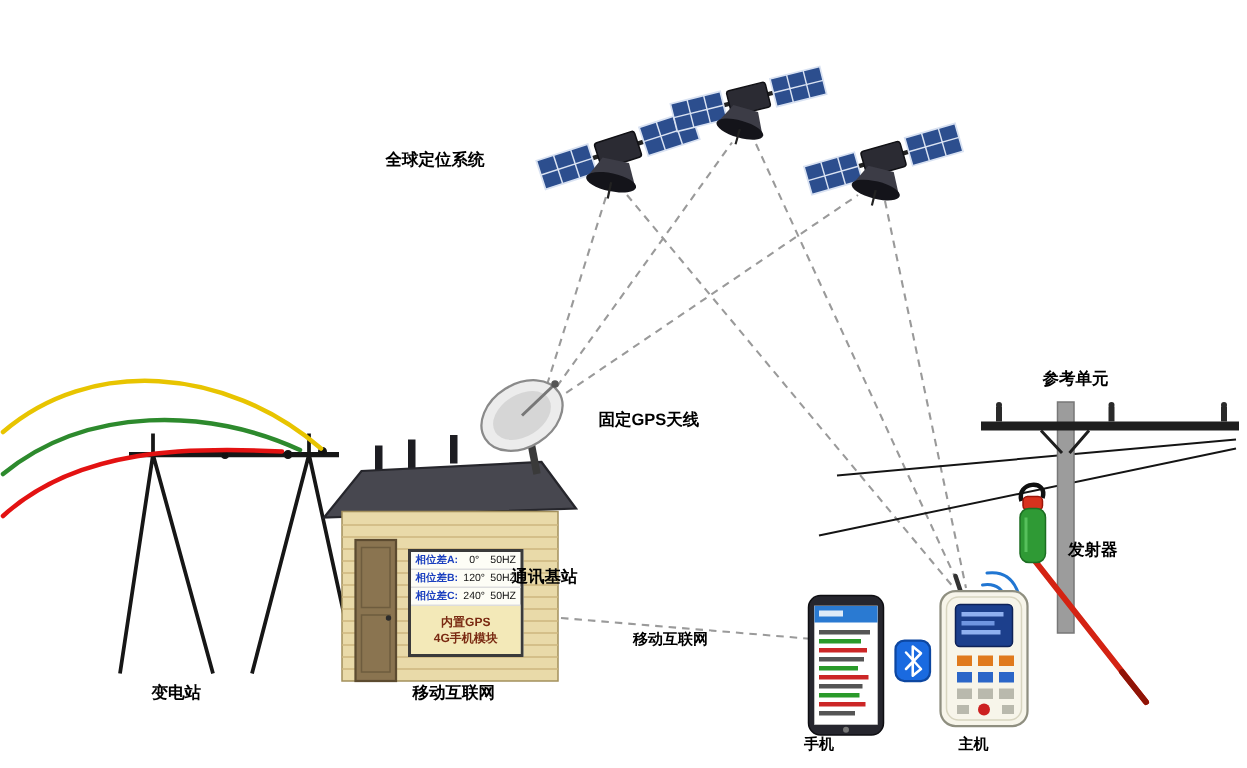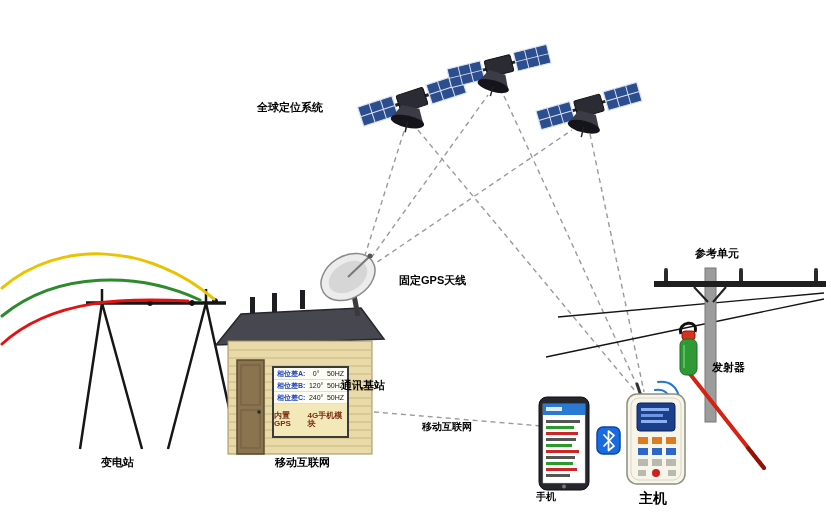--- a/index.html
+++ b/index.html
@@ -9,21 +9,21 @@
   .lbl{position:absolute;font-weight:bold;font-size:11px;color:#000;white-space:nowrap;line-height:1.1}
   .title{left:0;right:0;top:6px;text-align:center;font-size:20px}
   .lbl-bg{background:#fff;padding:0 2px}
   .panel{position:absolute;left:272px;top:366px;width:77px;height:72px;background:#fdfdf6;
          border:2px solid #3a3a3a;box-sizing:border-box;font-size:7px;line-height:1;
          display:flex;flex-direction:column}
   .prow{display:flex;justify-content:space-between;align-items:center;padding:2px 3px;border-bottom:1px solid #ddd}
   .prow .pl{color:#1a3fbf;font-weight:bold}
   .prow .pa{color:#111}
   .prow .pf{color:#111}
-  .pbottom{flex:1;background:#f3e9b8;display:flex;flex-direction:row;align-items:center;
+  .pbottom{flex:1;background:#f3e9b8;display:flex;flex-direction:column;align-items:center;
            justify-content:center;gap:3px;font-weight:bold;color:#7a2a12;font-size:8px}
 </style>
 </head>
 <body>
 
 <div class="stage">
 
 <svg width="831" height="512" viewBox="0 0 831 512">
   <defs>
     <g id="sat">
@@ -199,15 +199,15 @@
 
 <div class="lbl" style="left:257px;top:101px">全球定位系统</div>
 <div class="lbl" style="left:399px;top:274px">固定GPS天线</div>
 <div class="lbl" style="left:341px;top:379px">通讯基站</div>
 <div class="lbl" style="left:275px;top:456px">移动互联网</div>
 <div class="lbl" style="left:101px;top:456px">变电站</div>
 <div class="lbl" style="left:695px;top:247px">参考单元</div>
 <div class="lbl" style="left:712px;top:361px">发射器</div>
 <div class="lbl lbl-bg" style="left:420px;top:421px;font-size:10px">移动互联网</div>
 <div class="lbl" style="left:536px;top:491px;font-size:10px">手机</div>
-<div class="lbl" style="left:639px;top:491px;font-size:14px">主机</div>
+<div class="lbl" style="left:639px;top:491px;font-size:10px">主机</div>
 
 </div>
 
 </body></html>

